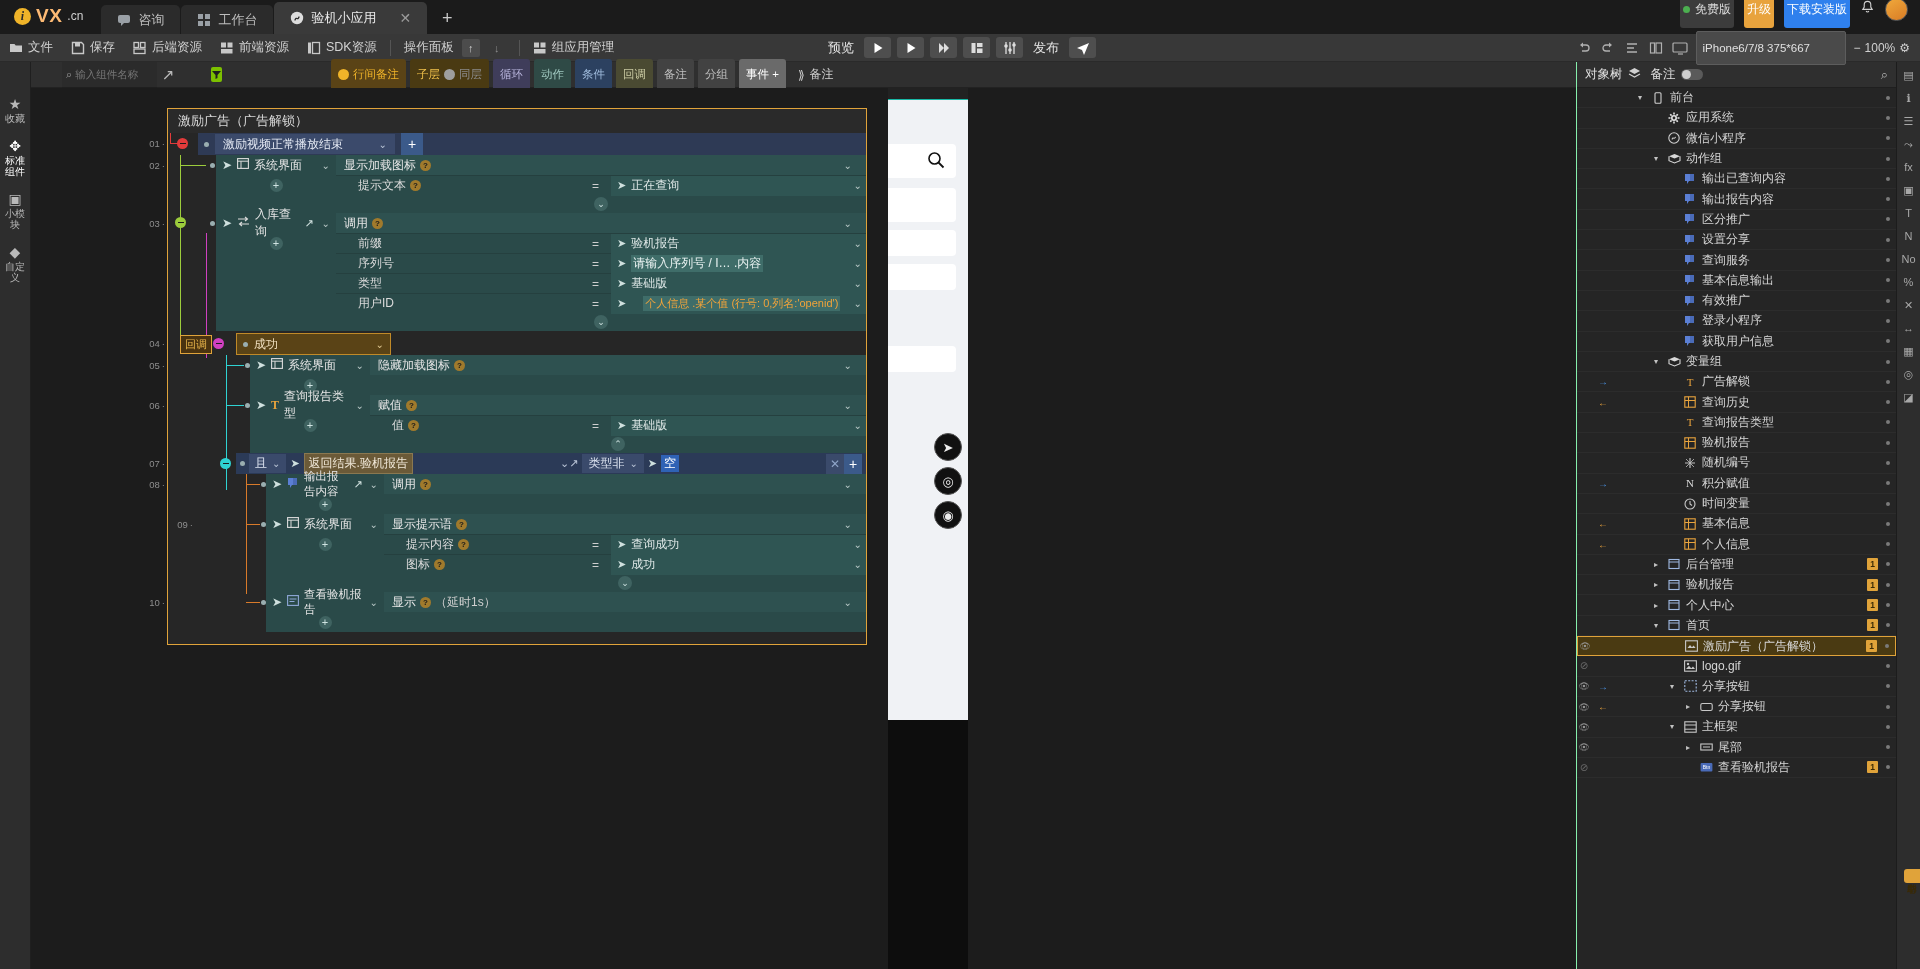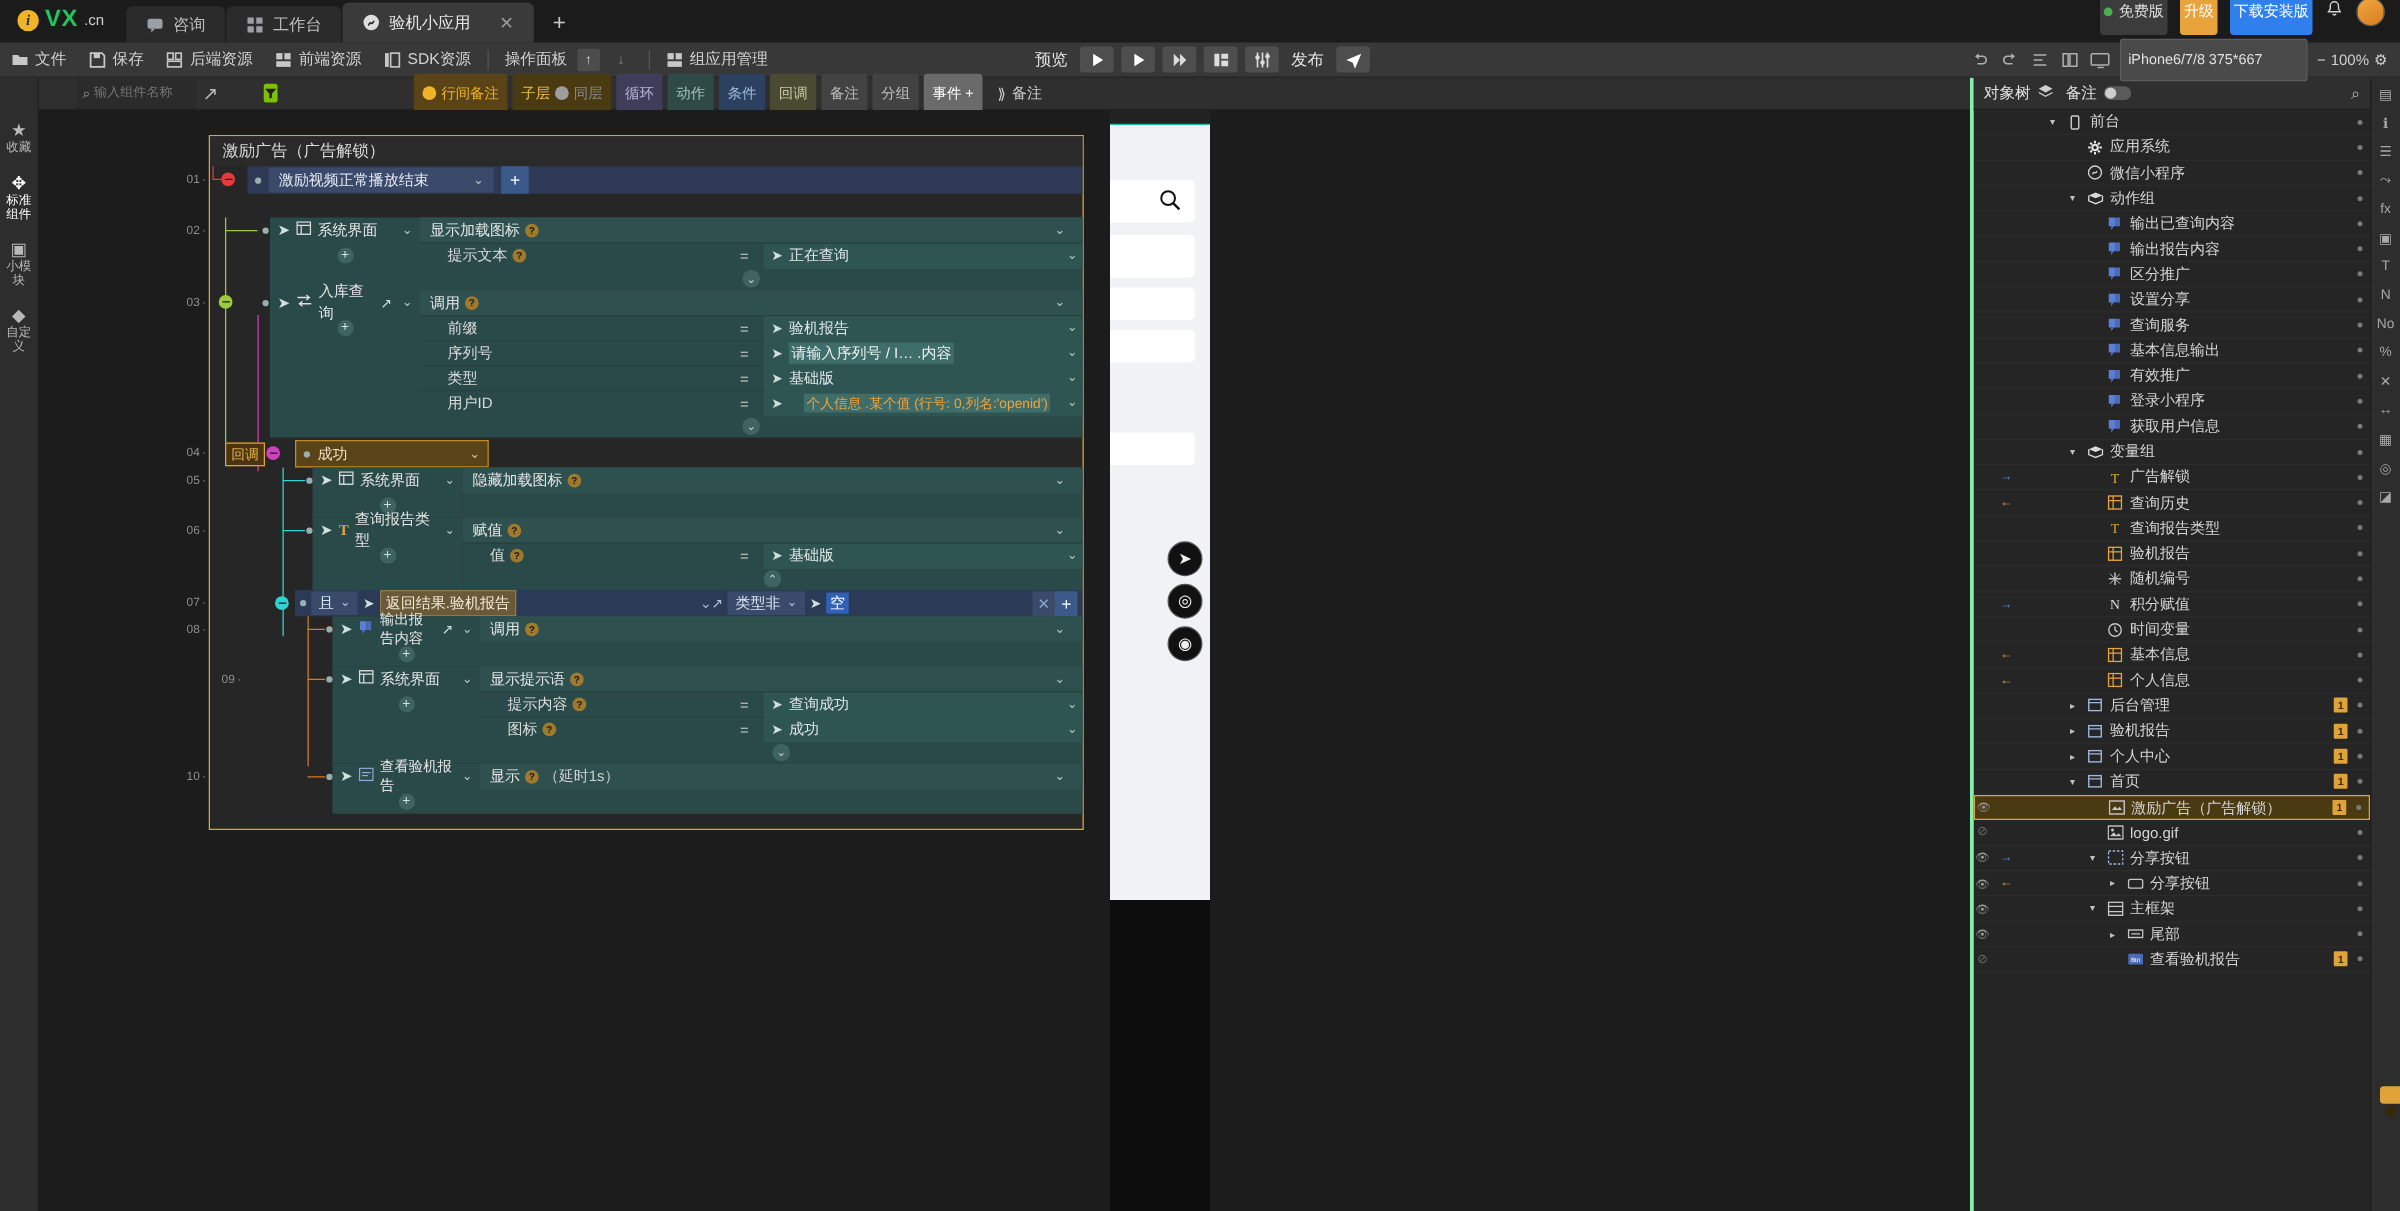--- a/index.html
+++ b/index.html
@@ -12,21 +12,21 @@
   .app { width:1920px; height:969px; position:relative; display:flex; flex-direction:column; }
 
   
   .titlebar { height:34px; background:#1b1b1b; display:flex; align-items:flex-end; position:relative; flex:0 0 34px; }
   .brand { display:flex; align-items:center; gap:5px; padding:0 18px 7px 14px; }
   .brand .logo-i {
     width:17px;height:17px;border-radius:50%;background:#f0b429;color:#2a2a2a;
     font-weight:bold;font-size:12px;display:flex;align-items:center;justify-content:center;
     font-style:italic; font-family:"Liberation Serif",serif;
   }
-  .brand .bname { font-size:19px; color:#22c55e; letter-spacing:.5px; font-weight:600;}
+  .brand .bname { font-size:19px; color:#fdba74; letter-spacing:.5px; font-weight:600;}
   .brand .bsuf { font-size:12px; color:#cfcfcf; }
   .tabs { display:flex; align-items:flex-end; height:34px; }
   .tab {
     height:29px; display:flex; align-items:center; gap:7px; padding:0 16px;
     background:#2b2b2b; color:#bdbdbd; border-top-left-radius:5px; border-top-right-radius:5px;
     margin-right:1px; font-size:13px; position:relative; white-space:nowrap;
   }
   .tab.active { background:#3a3a3a; color:#e8e8e8; height:32px; }
   .tab .tclose { margin-left:16px; color:#9a9a9a; font-size:14px; line-height:1; }
   .tab .tico { display:inline-flex; width:14px; height:14px; }
@@ -144,21 +144,21 @@
   .pv-h { color:#bdbdbd; font-size:13px; margin:6px 0 10px;}
   .pv-search { background:#fff; border-radius:4px; height:34px; display:flex;align-items:center;justify-content:flex-end; padding-right:10px; margin-bottom:10px;}
   .pv-card { background:#fff; border-radius:4px; padding:8px 10px; margin-bottom:8px; color:#e8453c; font-size:13px;}
   .pv-line { background:#fff; border-radius:4px; height:26px; margin-bottom:8px;}
   .pv-txt { color:#555; font-size:12px; line-height:19px; }
   .pv-btn { background:#fff; border-radius:4px; height:26px; display:flex;align-items:center;justify-content:center; color:#444; font-size:12px; margin-top:10px;}
   .fabs { position:absolute; right:6px; top:345px; display:flex; flex-direction:column; gap:6px;}
   .fab { width:28px;height:28px;border-radius:50%;background:#111;border:1px solid #555;display:flex;align-items:center;justify-content:center;color:#eee;font-size:13px;}
 
   
-  .right { width:320px; background:#252525; border-left:3px solid #86efac; display:flex; flex-direction:column; flex:0 0 320px;}
+  .right { width:320px; background:#252525; border-left:1px solid #86efac; display:flex; flex-direction:column; flex:0 0 320px;}
   .rhead { height:26px; background:#2f2f2f; display:flex; align-items:center; gap:10px; padding:0 8px; border-bottom:1px solid #1f1f1f;}
   .rh-tab { display:flex; align-items:center; gap:5px; color:#e0e0e0; font-size:12.5px;}
   .toggle { width:22px;height:11px;border-radius:6px;background:#5a5a5a; position:relative;}
   .toggle i{position:absolute;left:1px;top:1px;width:9px;height:9px;border-radius:50%;background:#cfcfcf;}
   .rh-search { margin-left:auto; color:#b5b5b5; font-size:13px; }
   .tree { flex:1; overflow:hidden; }
   .trow { height:20.3px; display:flex; align-items:center; gap:5px; padding-right:6px; border-bottom:1px solid #2c2c2c; font-size:12px; color:#d5d5d5; position:relative;}
   .trow.sel { background:#4a3a12; border:1px solid #e0a33a; }
   .tw-eye { width:14px; text-align:center; color:#9a9a9a; font-size:10px;}
   .tw-arr { width:12px; text-align:center; color:#c2c2c2; font-size:8px;}
@@ -463,21 +463,21 @@
                 <span class="smalldot"></span>
                 <div class="ev-pill" style="flex:0 0 180px;">
                   <span>激励视频正常播放结束</span>
                   <span style="margin-left:auto;color:#b9c4d6;font-size:10px;">⌄</span>
                 </div>
                 <div class="sq-blue">+</div>
               </div>
             </div>
           </div>
 
-          <div style="position:relative; display:flex;margin-top:19px;">
+          <div style="position:relative; display:flex;">
             <span class="rowno" style="top:5px;">02</span>
             <div style="width:48px;position:relative;">
               <div class="vline" style="background:#9ccc3c;left:12px;top:0;height:190px;"></div>
               <div class="hline" style="background:#9ccc3c;left:12px;top:10px;width:26px;"></div>
               <span class="smalldot" style="position:absolute;left:42px;top:8px;"></span>
             </div>
             <div class="nblock" style="width:120px;">
               <div class="nhead">
                 <span style="color:#cfe0de;">➤</span>
                 <span><svg width="12" height="11" viewBox="0 0 12 11">

